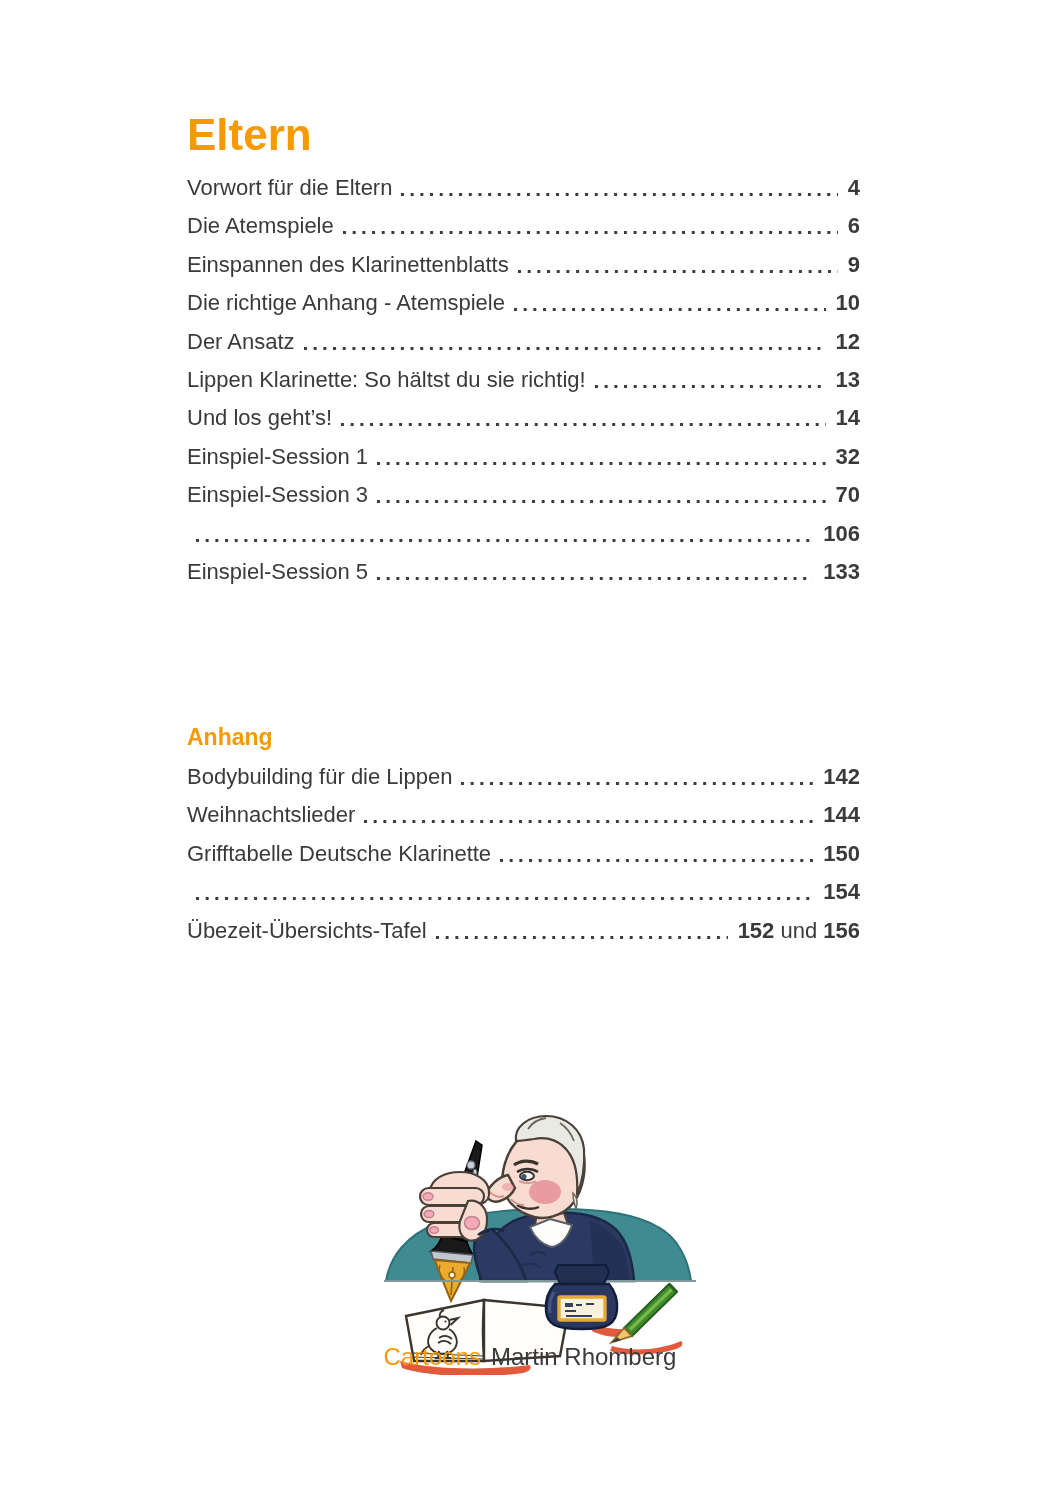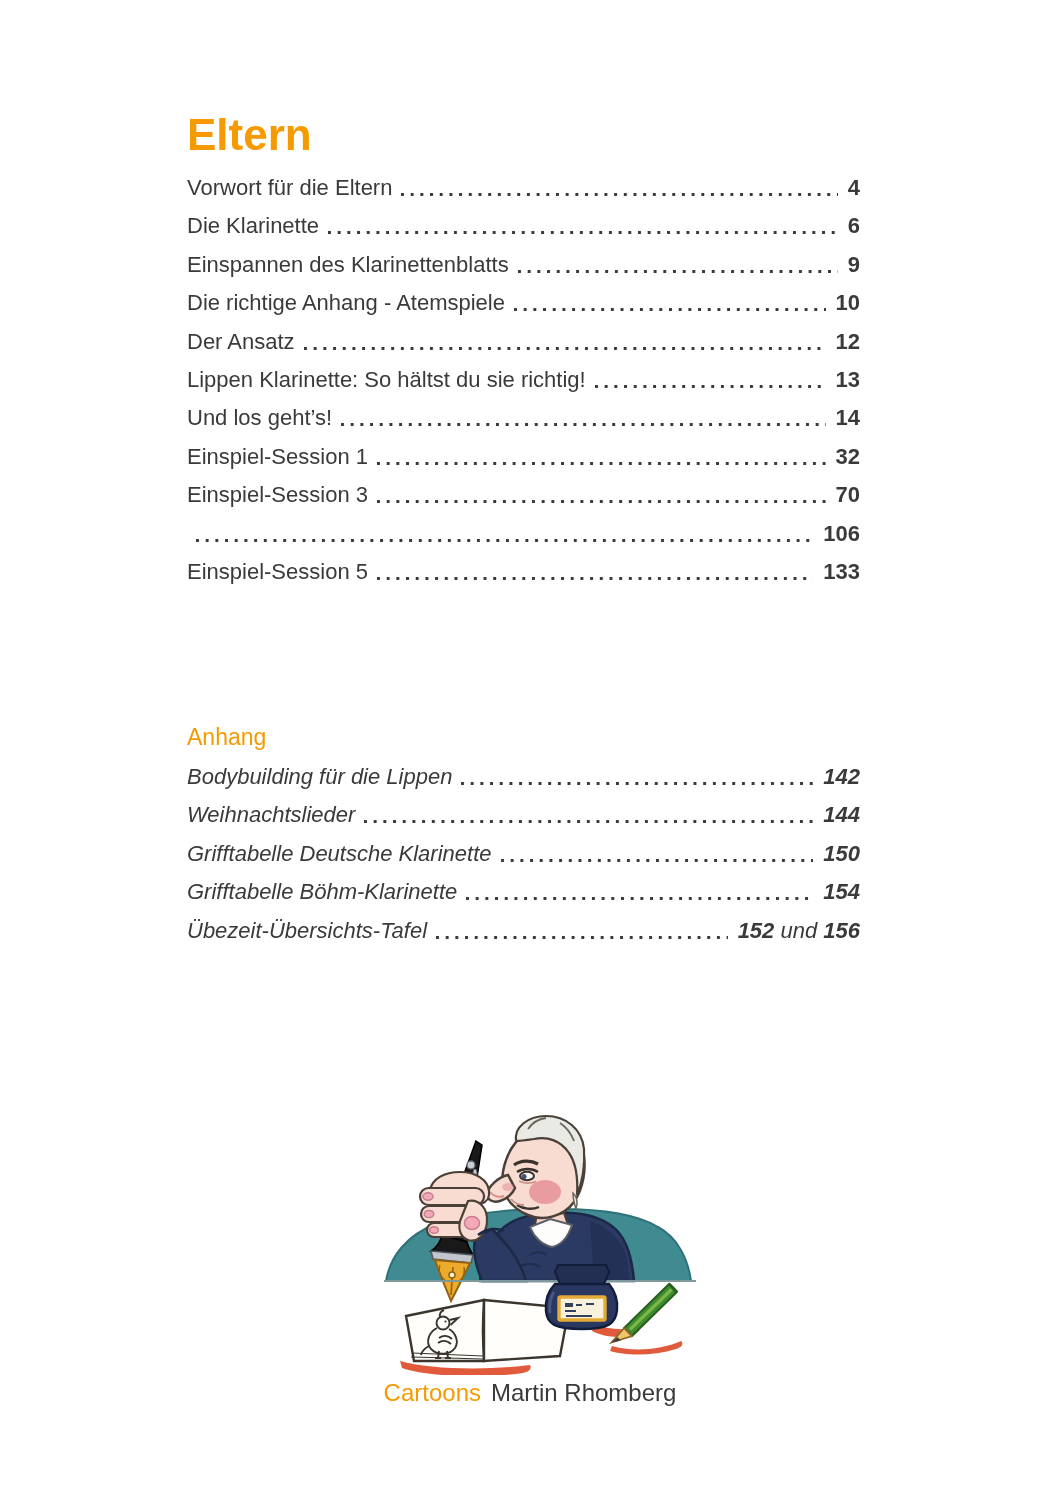--- a/index.html
+++ b/index.html
@@ -11,56 +11,56 @@
     color:var(--text,#3A3A3B);
     overflow:hidden;
   }
   .content{position:absolute;left:187px;top:104px;width:673px;}
   .title{
     font-size:44px;font-weight:700;line-height:46px;
     margin:8px 0 0;color:var(--accent,#F59A00);letter-spacing:0;
   }
   .toc-list{margin:0;padding:0;}
   .toc-list-main{margin-top:11px;}
-  .toc-list-anhang{margin-top:1px;font-style:italic;}
+  .toc-list-anhang{margin-top:1px;}
   .toc-row{display:flex;align-items:baseline;line-height:38.4px;font-size:22px;}
   .toc-label{white-space:nowrap;text-align:center;}
   .toc-dots{
     flex:1 1 auto;align-self:stretch;margin:0 10px 0 9px;
     background-image:radial-gradient(circle at 1.5px 1.5px, var(--text,#3A3A3B) 1.45px, rgba(58,58,59,0) 1.95px);
     background-size:9.7px 3px;background-repeat:repeat-x;background-position:0 24px;
   }
   .toc-page{font-weight:700;white-space:nowrap;text-align:right;}
   .toc-page .regular{font-weight:400;}
   .anhang-heading{
-    font-size:23px;font-weight:400;line-height:38.4px;
+    font-size:23px;font-weight:700;line-height:38.4px;
     color:var(--accent,#F59A00);margin:127px 0 0;
   }
   .illustration{position:absolute;left:380px;top:1095px;width:320px;height:280px;}
   .caption{
-    position:absolute;top:1378px;left:0;width:100%;
+    position:absolute;top:1342px;left:0;width:100%;
     text-align:center;font-size:24px;line-height:30px;
   }
   .caption .cap-label{color:var(--accent,#F59A00);margin-right:10px;}
   .caption .cap-author{color:var(--text,#3A3A3B);}
 </style>
 </head>
 <body>
 
 <div class="page" style="--accent: #F59A00; --text: #3A3A3B; background: rgb(255, 255, 255);">
   <div class="content">
     <h1 class="title">Eltern</h1>
     <div class="toc-list toc-list-main">
         <div class="toc-row">
     <span class="toc-label">Vorwort für die Eltern</span>
     <span class="toc-dots"></span>
     <span class="toc-page"><span>4</span></span>
   </div>
         <div class="toc-row">
-    <span class="toc-label">Die Klarinette</span>
+    <span class="toc-label">Die Atemspiele</span>
     <span class="toc-dots"></span>
     <span class="toc-page"><span>6</span></span>
   </div>
         <div class="toc-row">
     <span class="toc-label">Einspannen des Klarinettenblatts</span>
     <span class="toc-dots"></span>
     <span class="toc-page"><span>9</span></span>
   </div>
         <div class="toc-row">
     <span class="toc-label">Die richtige Anhang - Atemspiele</span>
@@ -113,21 +113,20 @@
     <span class="toc-label">Weihnachtslieder</span>
     <span class="toc-dots"></span>
     <span class="toc-page"><span>144</span></span>
   </div>
         <div class="toc-row">
     <span class="toc-label">Grifftabelle Deutsche Klarinette</span>
     <span class="toc-dots"></span>
     <span class="toc-page"><span>150</span></span>
   </div>
         <div class="toc-row">
-    <span class="toc-label">Grifftabelle Böhm-Klarinette</span>
     <span class="toc-dots"></span>
     <span class="toc-page"><span>154</span></span>
   </div>
         <div class="toc-row">
     <span class="toc-label">Übezeit-Übersichts-Tafel</span>
     <span class="toc-dots"></span>
     <span class="toc-page"><span>152</span><span class="regular"> und </span><span>156</span></span>
   </div>
       </div>
   </div>

